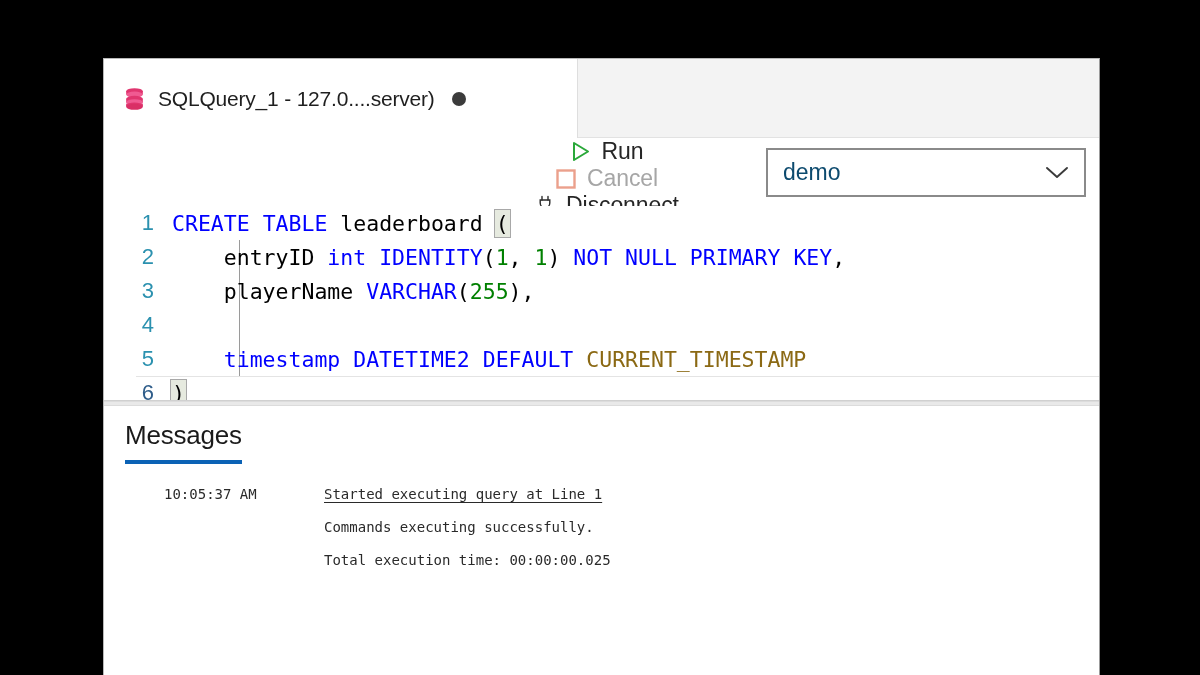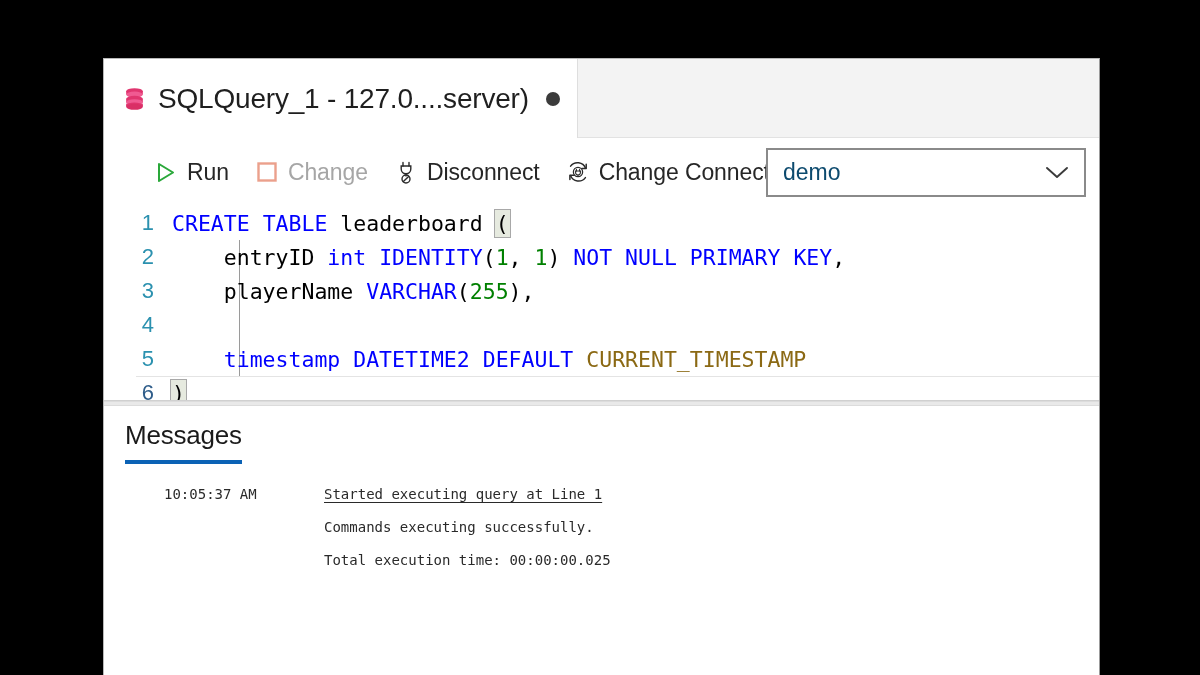--- a/index.html
+++ b/index.html
@@ -56,21 +56,21 @@
     border-right: 1px solid #dedede;
   }
   .tab-db-icon {
     width: 19px;
     height: 22px;
     margin-right: 14px;
     flex: 0 0 auto;
     display: block;
   }
   .tab-title {
-    font-size: 28px;
+    font-size: 21px;
     color: #1f1f1f;
     letter-spacing: -0.2px;
     white-space: nowrap;
     font-family: "Liberation Sans", sans-serif;
   }
   .tab-dirty-dot {
     width: 14px;
     height: 14px;
     border-radius: 50%;
     background: #3b3b3b;
@@ -78,22 +78,23 @@
     flex: 0 0 auto;
   }
 
   
   .toolbar {
     position: relative;
     height: 68px;
     background: #ffffff;
     display: flex;
     align-items: center;
-    padding-left: 50px;
-    box-sizing: border-box;
+    padding-left: 35px;
+    box-sizing: border-box;
+    flex-direction: column;
   }
   .tb-item {
     display: flex;
     align-items: center;
     margin-right: 26px;
     white-space: nowrap;
     cursor: default;
   }
   .tb-item .tb-icon {
     display: flex;
@@ -286,21 +287,21 @@
         </span>
         <span class="tb-label">Run</span>
       </div>
 
       <div class="tb-item">
         <span class="tb-icon">
           <svg width="20" height="20" viewBox="0 0 20 20">
             <rect x="1.5" y="1.5" width="17" height="17" fill="none" stroke="#eba08c" stroke-width="2.4"></rect>
           </svg>
         </span>
-        <span class="tb-label disabled">Change</span>
+        <span class="tb-label disabled">Cancel</span>
       </div>
 
       <div class="tb-item">
         <span class="tb-icon">
           <svg width="20" height="24" viewBox="0 0 20 24">
             <path d="M7 2.5 L7 6 M13 2.5 L13 6" stroke="#2b2b2b" stroke-width="1.4" fill="none" stroke-linecap="round"></path>
             <path d="M5.2 6 L14.8 6 L14.8 9 A4.8 4.8 0 0 1 5.2 9 Z" fill="none" stroke="#2b2b2b" stroke-width="1.4"></path>
             <path d="M10 13.8 L10 16" stroke="#2b2b2b" stroke-width="1.4" stroke-linecap="round"></path>
             <circle cx="10" cy="19" r="4" fill="none" stroke="#2b2b2b" stroke-width="1.4"></circle>
             <path d="M7.4 21.6 L12.6 16.4" stroke="#2b2b2b" stroke-width="1.4" stroke-linecap="round"></path>

